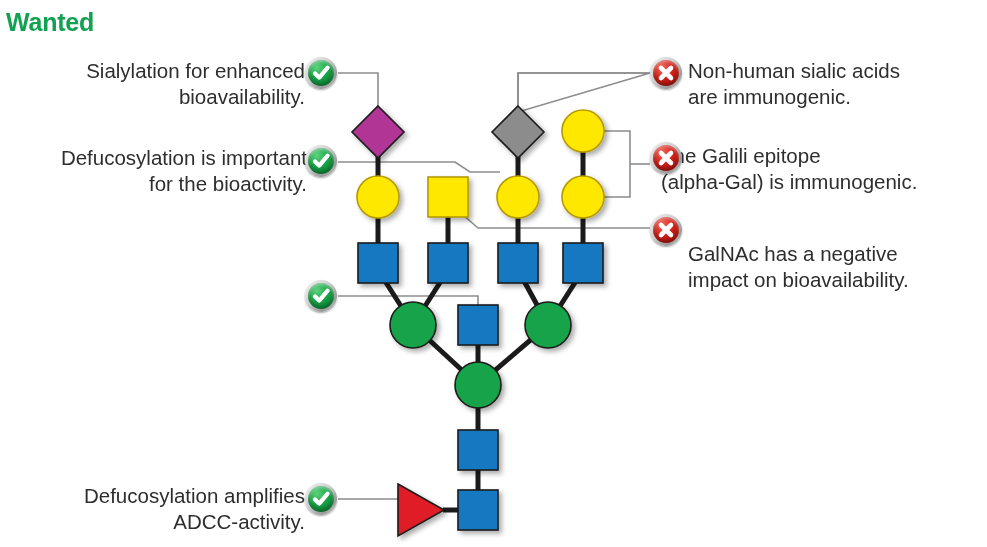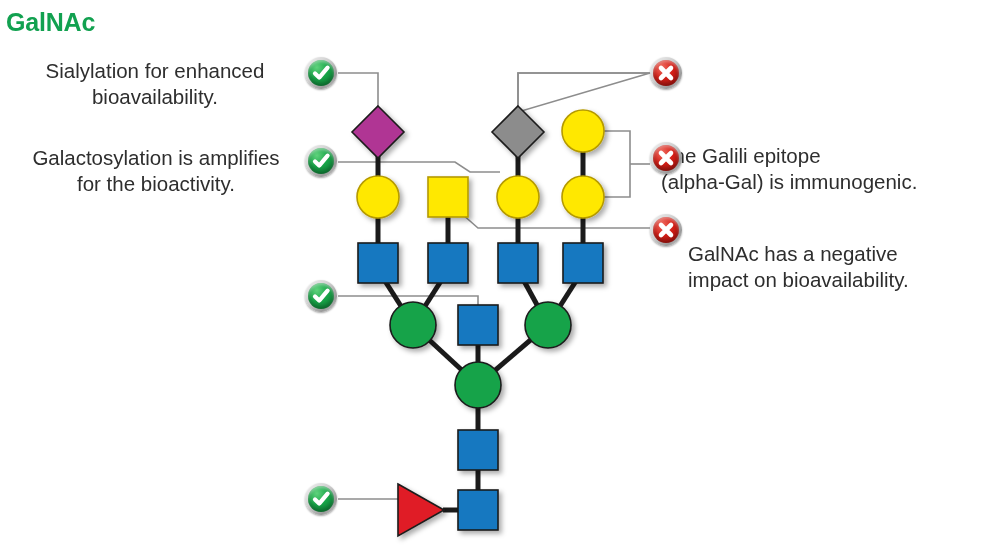--- a/index.html
+++ b/index.html
@@ -31,21 +31,21 @@
   #heading-unwanted { left: 651px; top: 8px;  color: #ef5a24; }
 
   
   .note {
     position: absolute;
     font-size: 20.5px;
     line-height: 26px;
     color: #2e2e2e;
     white-space: pre-line;
   }
-  .note.left  { text-align: center; }
+  .note.left  { text-align: right; }
   .note.right { text-align: left; }
 
   #note-sialylation    { left: 5px;   top: 58px;  width: 300px; }
   #note-galactosylation{ left: 5px;   top: 145px; width: 302px; }
   #note-bisecting      { left: 5px;   top: 280px; width: 312px; }
   #note-defucosylation { left: 5px;   top: 483px; width: 300px; }
 
   #note-nonhuman  { left: 688px; top: 58px;  width: 296px; }
   #note-galili    { left: 661px; top: 143px; width: 298px; }
   #note-galnac    { left: 688px; top: 213px; width: 296px; margin-top: 28px; }
@@ -202,27 +202,31 @@
 
       <circle filter="url(#shp)" class="res-outline" fill="#13a34a" cx="478" cy="385" r="23"></circle>
 
       <rect filter="url(#shp)" class="res-outline" fill="#1878c0" x="458" y="430" width="40" height="40"></rect>
       <rect filter="url(#shp)" class="res-outline" fill="#1878c0" x="458" y="490" width="40" height="40"></rect>
 
       <polygon filter="url(#shp)" class="res-outline" fill="#e01f26" points="398,484 444,510 398,536"></polygon>
     </g>
   </svg>
 
-  <div class="heading" id="heading-wanted">GalNAc</div>
+  <div class="heading" id="heading-wanted">Wanted</div>
 
   <div class="note left" id="note-sialylation">Sialylation for enhanced
 bioavailability.</div>
-  <div class="note left" id="note-galactosylation">Galactosylation is amplifies
+  <div class="note left" id="note-galactosylation">Defucosylation is important
 for the bioactivity.</div>
-
+  <div class="note left" id="note-defucosylation">Defucosylation amplifies
+ADCC-activity.</div>
+
+  <div class="note right" id="note-nonhuman">Non-human sialic acids
+are immunogenic.</div>
   <div class="note right" id="note-galili">The Galili epitope
 (alpha-Gal) is immunogenic.</div>
   <div class="note right" id="note-galnac">GalNAc has a negative
 impact on bioavailability.</div>
 
   <span class="badge ok" id="badge-sialylation">
     <span class="ring"></span>
     <span class="disc"></span>
     <svg class="glyph" viewBox="0 0 32 32">
       <path d="M10 16.4 L14.2 20.6 L22.6 10.6" stroke="#ffffff" stroke-width="4.2" fill="none" stroke-linecap="round" stroke-linejoin="round"></path>

